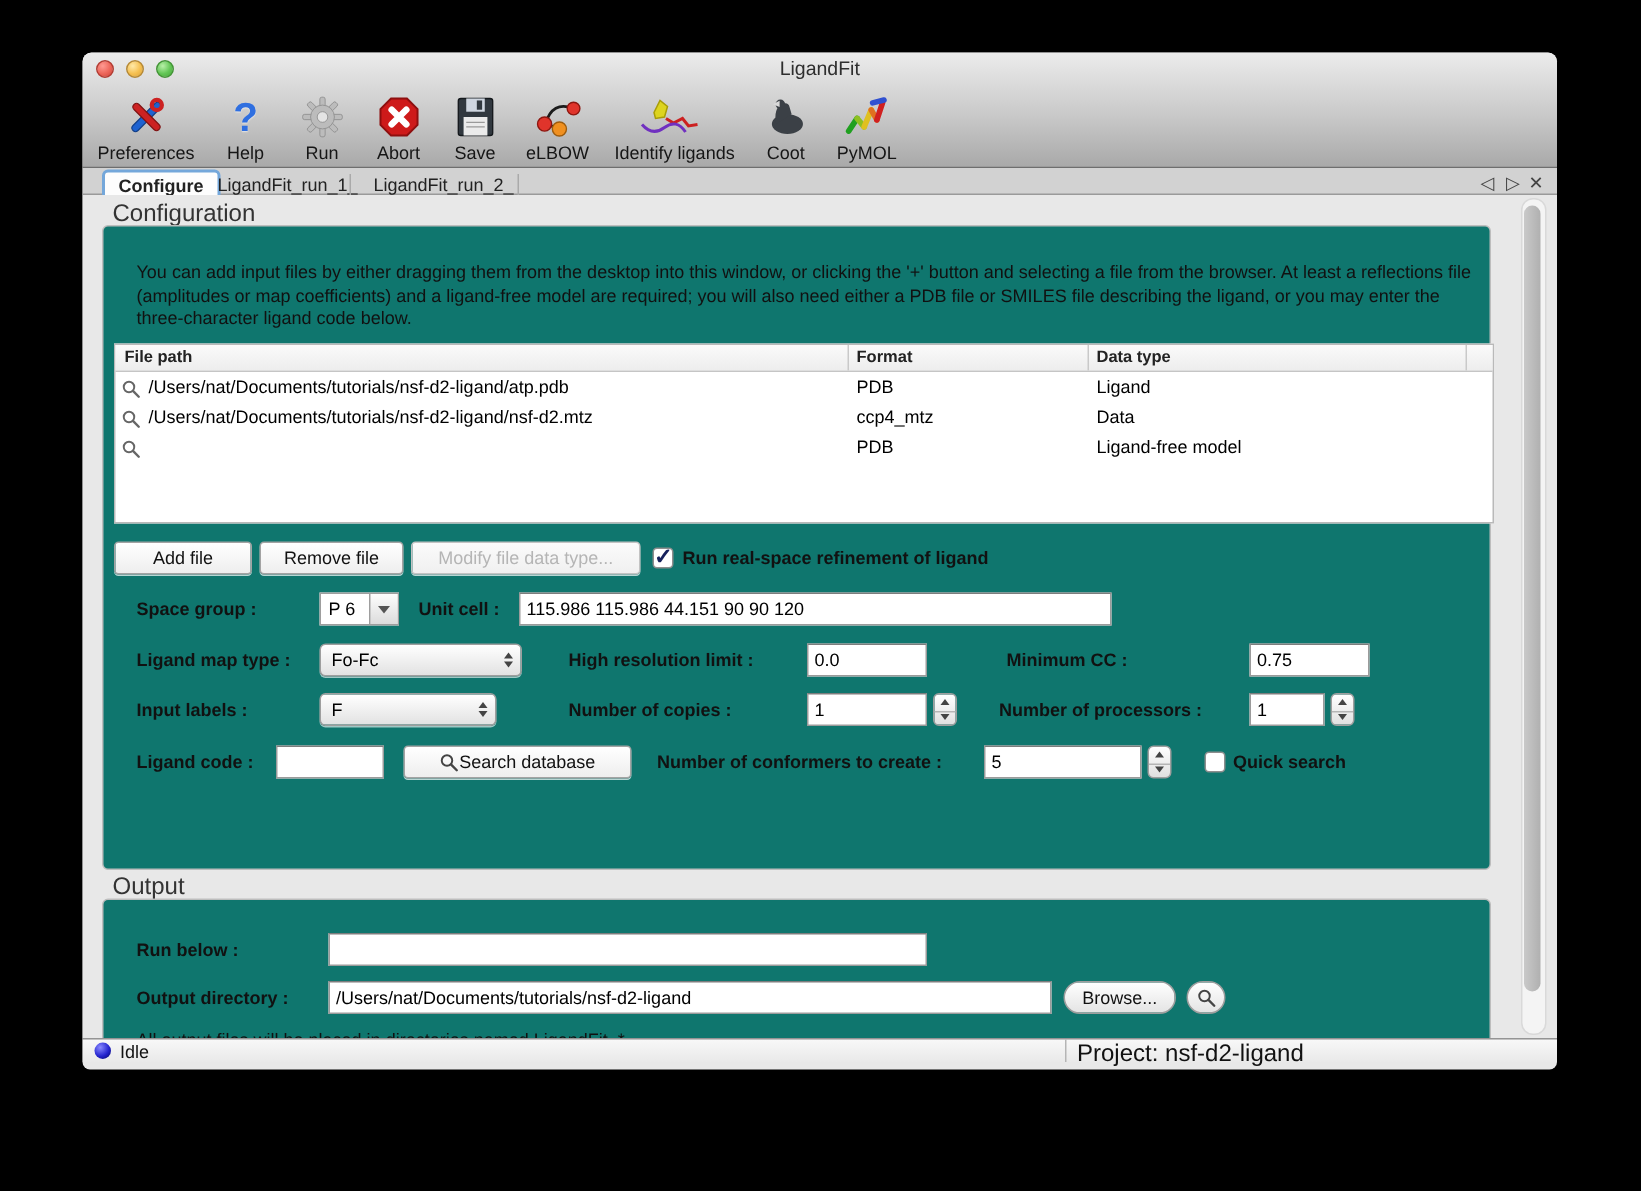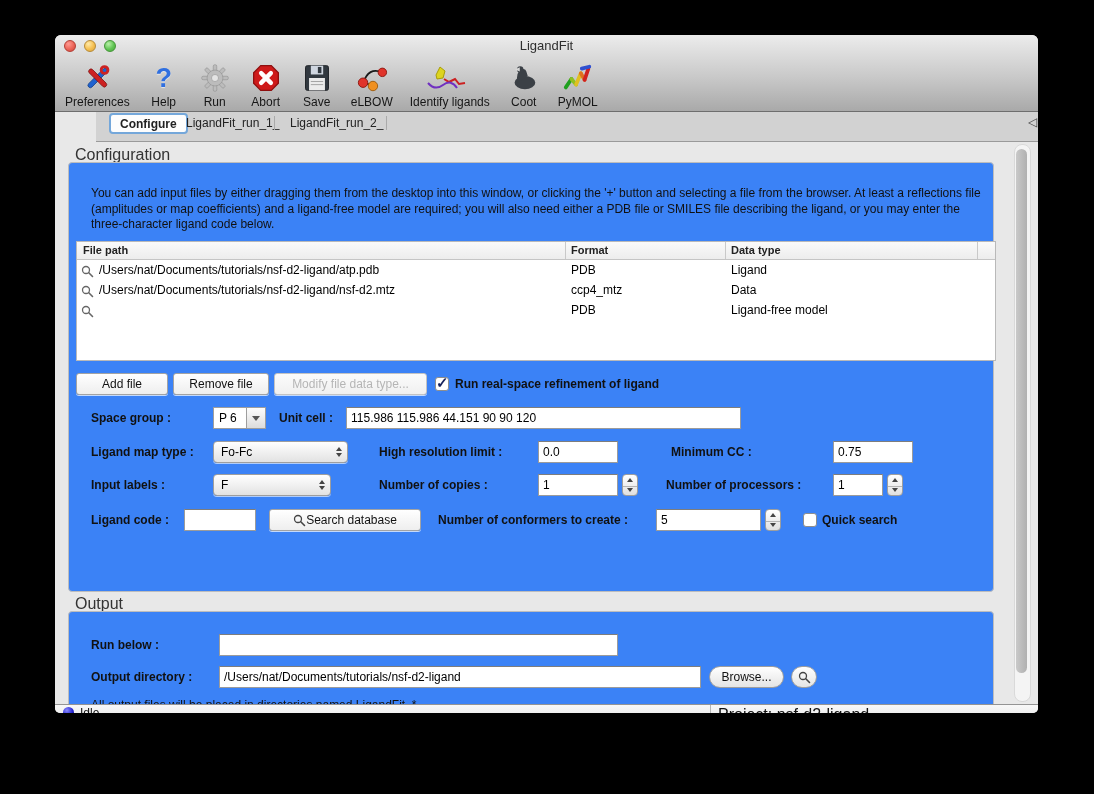--- a/index.html
+++ b/index.html
@@ -22,29 +22,29 @@
   .light.red{background:radial-gradient(circle at 35% 30%,#ff9a92,#ec6559 55%,#c8443a);border:1px solid #b33d34;}
   .light.yellow{background:radial-gradient(circle at 35% 30%,#ffe9a8,#f5bf4f 55%,#d6a243);border:1px solid #b68a37;}
   .light.green{background:radial-gradient(circle at 35% 30%,#b8f0a8,#61c554 55%,#4ba53e);border:1px solid #449537;}
   .title{position:absolute;left:0;right:0;top:3px;text-align:center;font-size:13px;color:#2e2e2e;}
   .toolbar{height:55px;display:flex;align-items:flex-end;padding:0 0 3px 10px;gap:17px;box-sizing:border-box;}
   .tool{display:flex;flex-direction:column;align-items:center;gap:1px;cursor:default;}
   .tool .ticon{width:34px;height:32px;display:flex;align-items:center;justify-content:center;}
   .tool .tlabel{font-size:12px;color:#161616;white-space:nowrap;}
   .help-q{font-size:27px;font-weight:bold;color:#2f6fe0;text-shadow:0 1px 1px rgba(255,255,255,.6);line-height:30px;}
   
-  .tabbar{height:30px;background:#d2d2d2;border-bottom:1px solid #9a9a9a;position:relative;box-sizing:border-box;margin-left:41px;}
+  .tabbar{height:18px;background:#d2d2d2;border-bottom:1px solid #9a9a9a;position:relative;box-sizing:border-box;}
   .tab{position:absolute;top:2px;height:17px;display:flex;align-items:center;padding:0 9px;font-size:12px;color:#222;}
   .tab.active{background:#fdfdfd;border:2px solid #74a7da;border-radius:4px;font-weight:bold;top:1px;}
   .tabsep{position:absolute;top:4px;width:1px;height:14px;background:#aaa;}
   .tabnav{position:absolute;top:3px;font-size:12px;color:#444;cursor:default;}
   
   .content{position:relative;height:562px;background:#e8e8e8;overflow:hidden;}
   .sectionlabel{position:absolute;font-size:16px;color:#333;}
-  .groupbox{position:absolute;left:13px;width:926px;border:1px solid #bdbdbd;border-radius:4px;background:#3b82f6;box-sizing:border-box;}
+  .groupbox{position:absolute;left:13px;width:926px;border:1px solid #bdbdbd;border-radius:4px;background:#0f766e;box-sizing:border-box;}
   .gb-config{top:20px;height:430px;}
   .gb-output{top:469px;height:150px;}
   .instructions{position:absolute;left:22px;top:23px;width:898px;font-size:12px;line-height:15.5px;color:#111;}
   
   .filetable{position:absolute;left:7px;top:78px;width:920px;height:120px;background:#fff;border:1px solid #b9b9b9;box-sizing:border-box;}
   .thead{height:17px;background:linear-gradient(#fafafa,#ededed);border-bottom:1px solid #c5c5c5;position:relative;font-size:11px;color:#222;font-weight:bold;}
   .thead .cell{position:absolute;top:2px;}
   .colsep{position:absolute;top:0;height:17px;width:1px;background:#c9c9c9;}
   .trow{height:20px;position:relative;font-size:12px;color:#000;}
   .trow .cell{position:absolute;top:3px;white-space:nowrap;}

